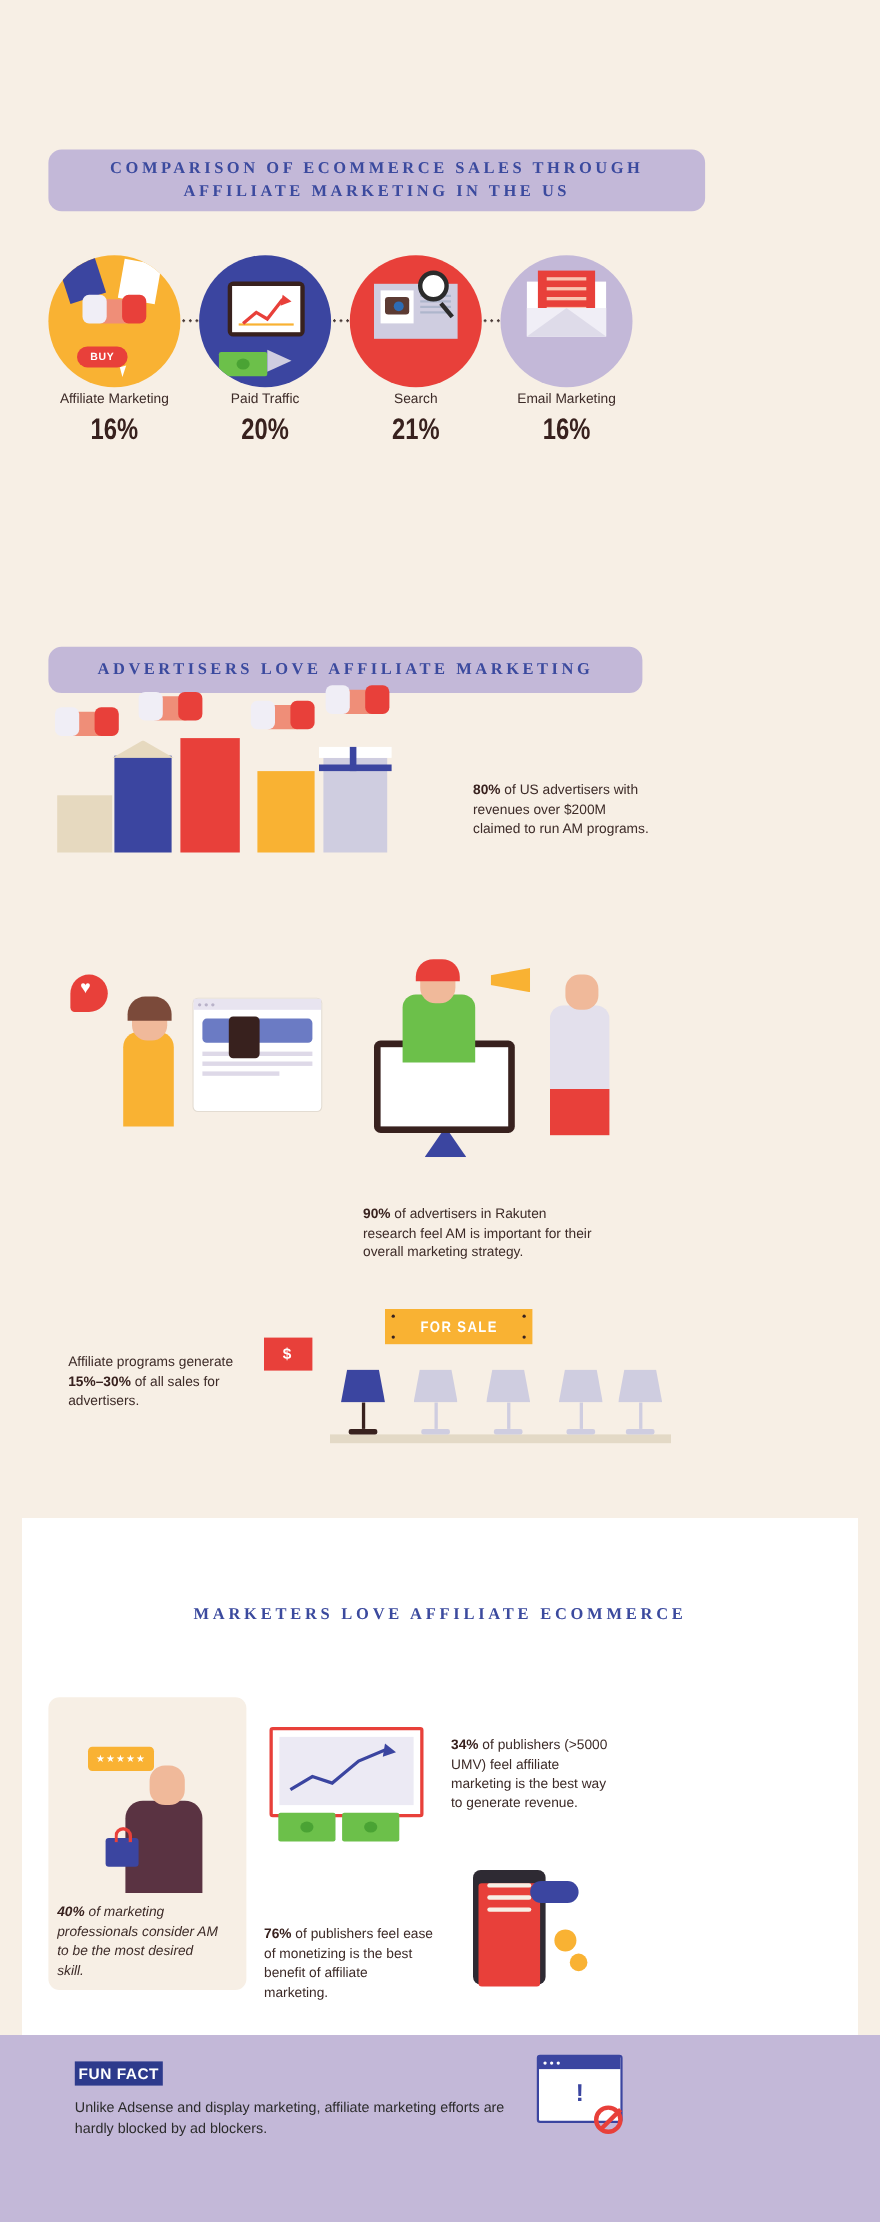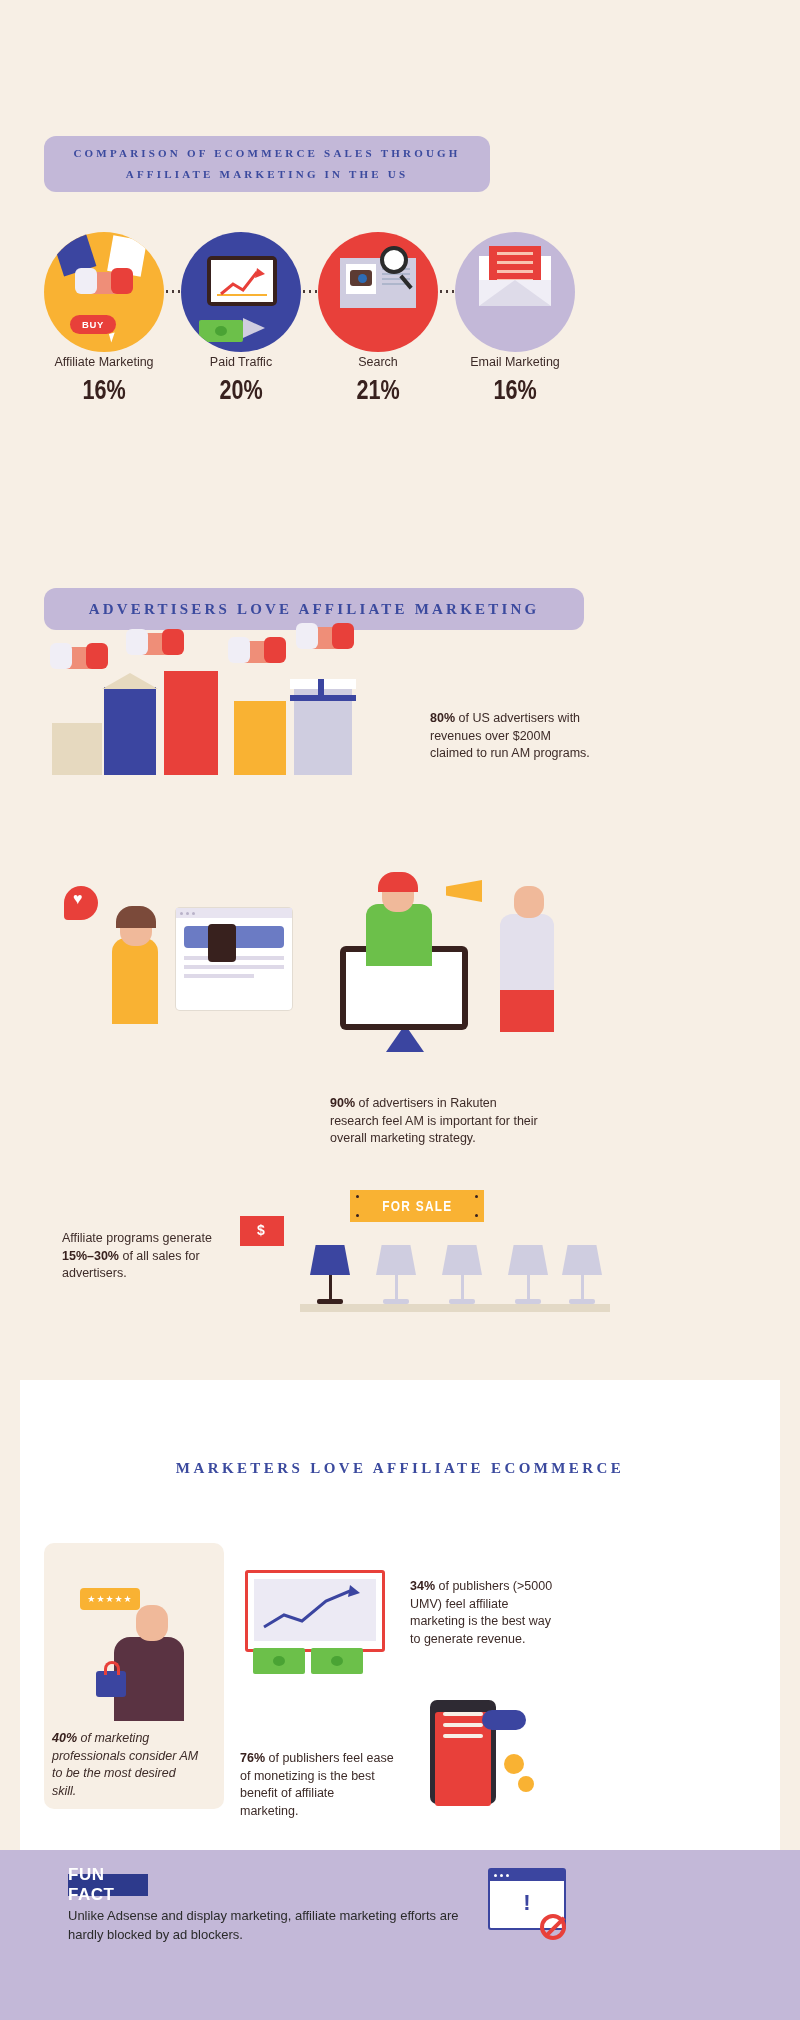--- a/index.html
+++ b/index.html
@@ -26,22 +26,22 @@
   }
 
   
   .banner {
     background: #c3b8d8; border-radius: 12px;
     color: #3b4a9e; font-family: "Liberation Serif", serif;
     font-weight: bold; letter-spacing: 3.2px; text-align: center;
     display: flex; flex-direction: column; align-items: center; justify-content: center;
   }
   .banner-1 {
-    position: absolute; left: 44px; top: 136px; width: 446px; height: 56px;
-    font-size: 11px; line-height: 21px;
+    position: absolute; left: 44px; top: 136px; width: 597px; height: 56px;
+    font-size: 15px; line-height: 21px;
   }
   .banner-2 {
     position: absolute; left: 44px; top: 588px; width: 540px; height: 42px;
     font-size: 15px;
   }
 
   
   .circles { position: absolute; left: 40px; top: 232px; width: 560px; height: 120px; }
   .circ-wrap { position: absolute; top: 0; width: 120px; height: 120px; }
   .circ { width: 120px; height: 120px; border-radius: 50%; position: relative; overflow: hidden; }
@@ -183,21 +183,21 @@
   .phone { width:66px; height:104px; background:#2e2a33; border-radius:7px; padding:5px; }
   .phone-scr { width:100%; height:100%; background:#e8403a; border-radius:3px; position:relative; }
   .phone-scr i { display:block; height:4px; background:#f7efe5; margin:7px 8px; border-radius:2px; }
 
   
   .funfact {
     position: absolute; left: 0; top: 1850px; width: 800px; height: 170px; background: #c3b8d8;
   }
   .ff-badge {
     position: absolute; left: 68px; top: 1874px; width: 80px; height: 22px;
-    background: #2d3a8c; color: #fff; font-weight: bold; font-size: 17px;
+    background: #2d3a8c; color: #fff; font-weight: bold; font-size: 14px;
     display: flex; align-items: center; justify-content: center; letter-spacing: 0.5px;
   }
   .ff-text {
     position: absolute; left: 68px; top: 1906px; width: 400px;
     color: #2b2b2b; font-size: 13px; line-height: 19px;
   }
   .ff-ill { position: absolute; left: 488px; top: 1868px; width: 100px; height: 90px; }
   .ff-browser { width:78px; height:62px; background:#fff; border-radius:3px; border:2px solid #3b45a0; }
   .ff-bar { height:11px; background:#3b45a0; display:flex; align-items:center; gap:3px; padding-left:4px; }
   .ff-bar i { width:3px;height:3px;border-radius:50%;background:#fff;display:block; }

